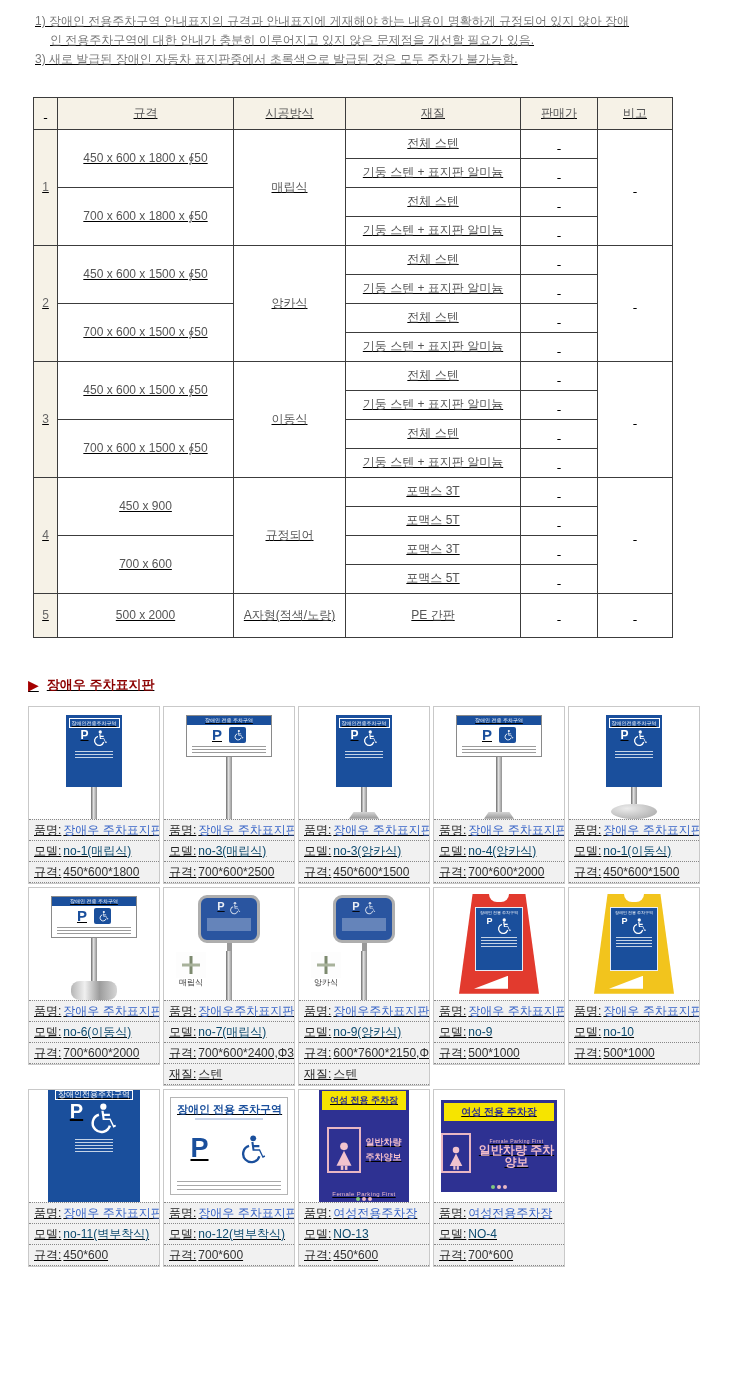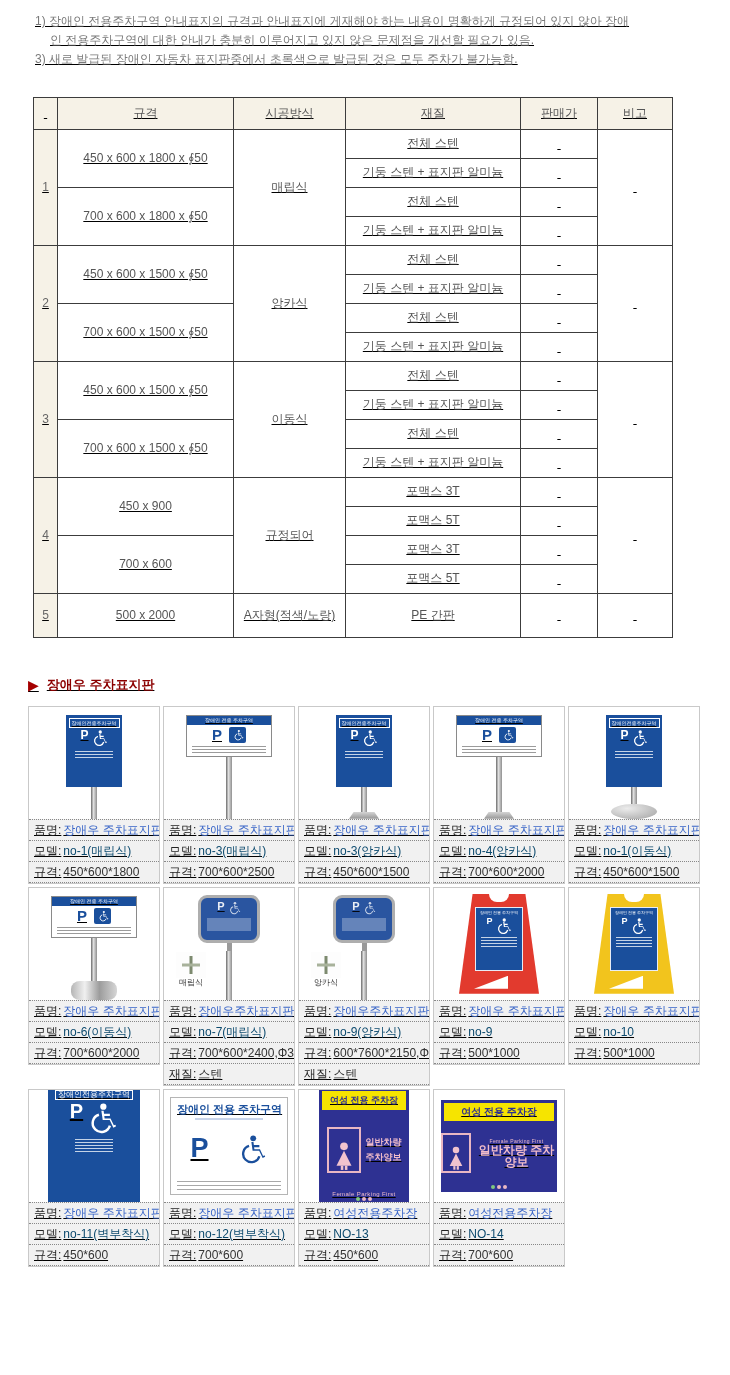--- a/index.html
+++ b/index.html
@@ -822,21 +822,21 @@
         </div>
         <div class="info">
           <div class="irow">
             <span class="lbl">품명</span>
             <span class="sep">:</span>
             <span class="val-name">여성전용주차장</span>
           </div>
           <div class="irow">
             <span class="lbl">모델</span>
             <span class="sep">:</span>
-            <span class="val-model">NO-14</span>
+            <span class="val-model">NO-4</span>
           </div>
           <div class="irow">
             <span class="lbl">규격</span>
             <span class="sep">:</span>
             <span class="val-plain">700*600</span>
           </div>
         </div>
       </div>
     </div>
 

